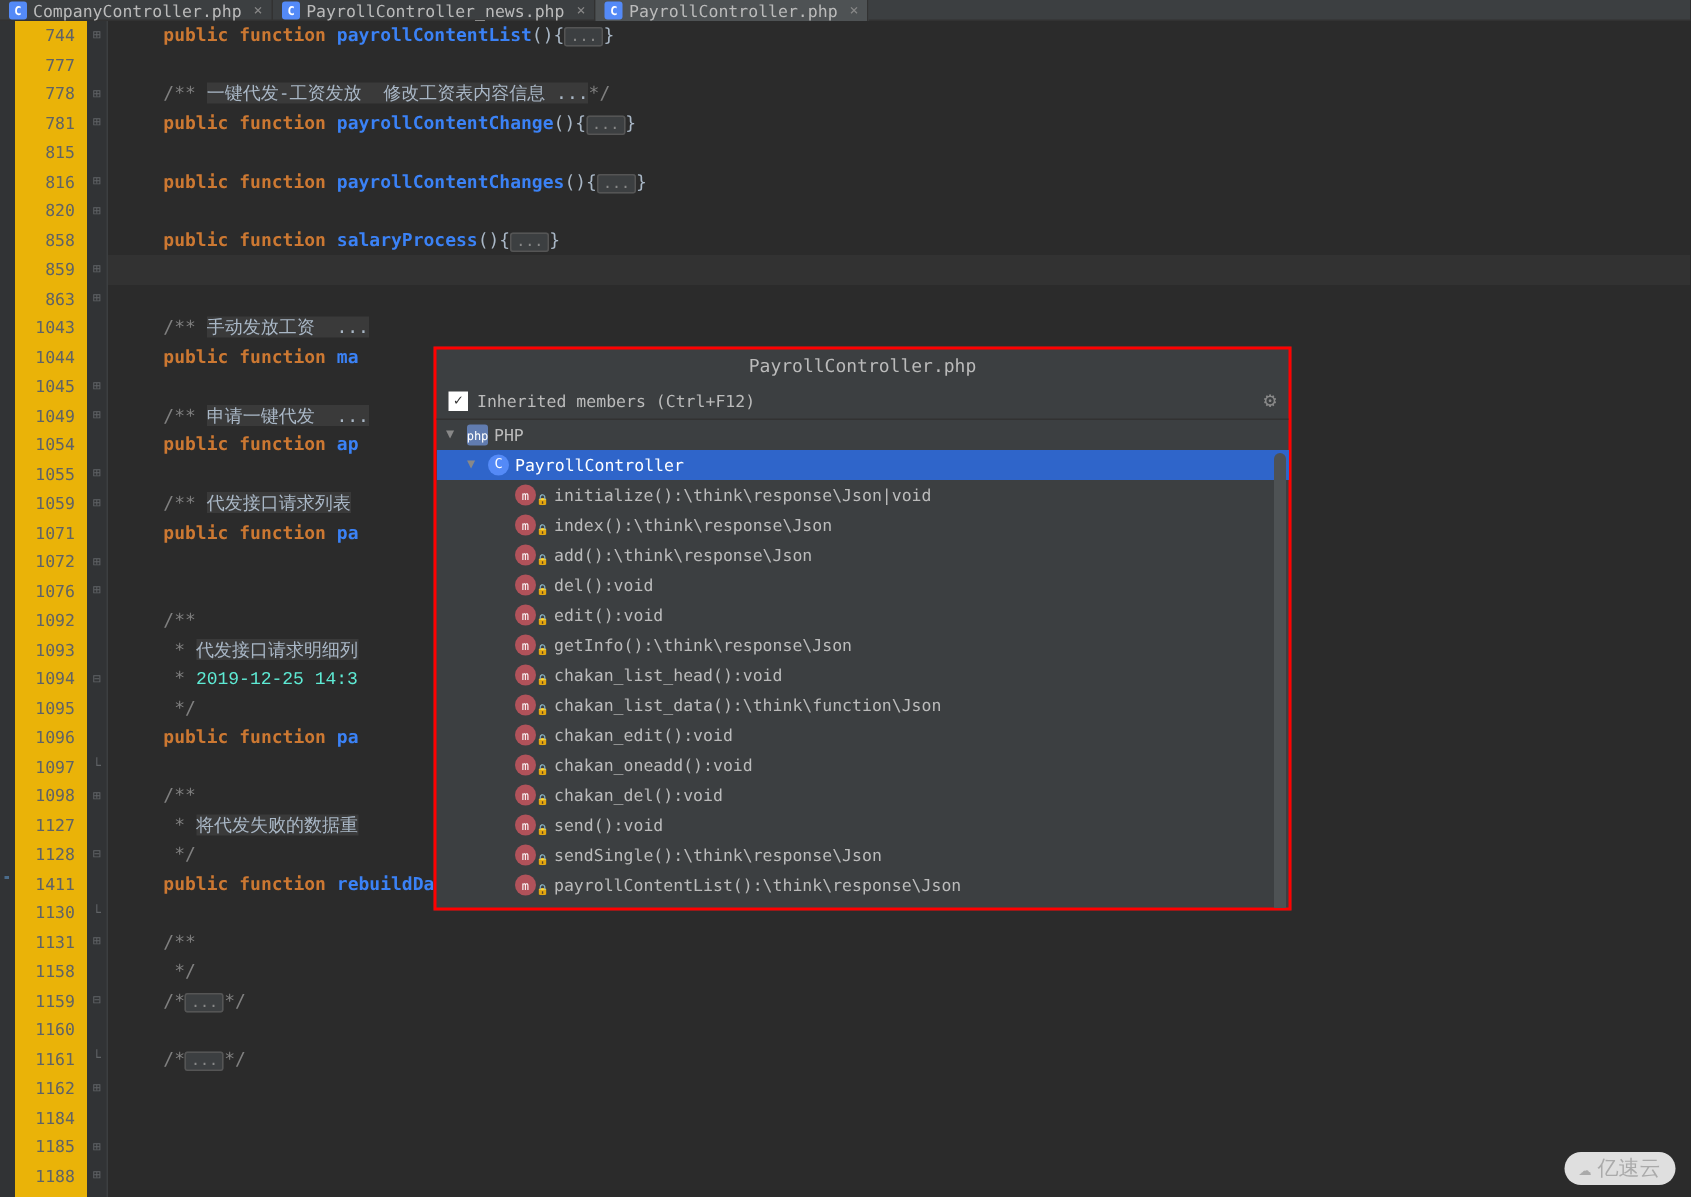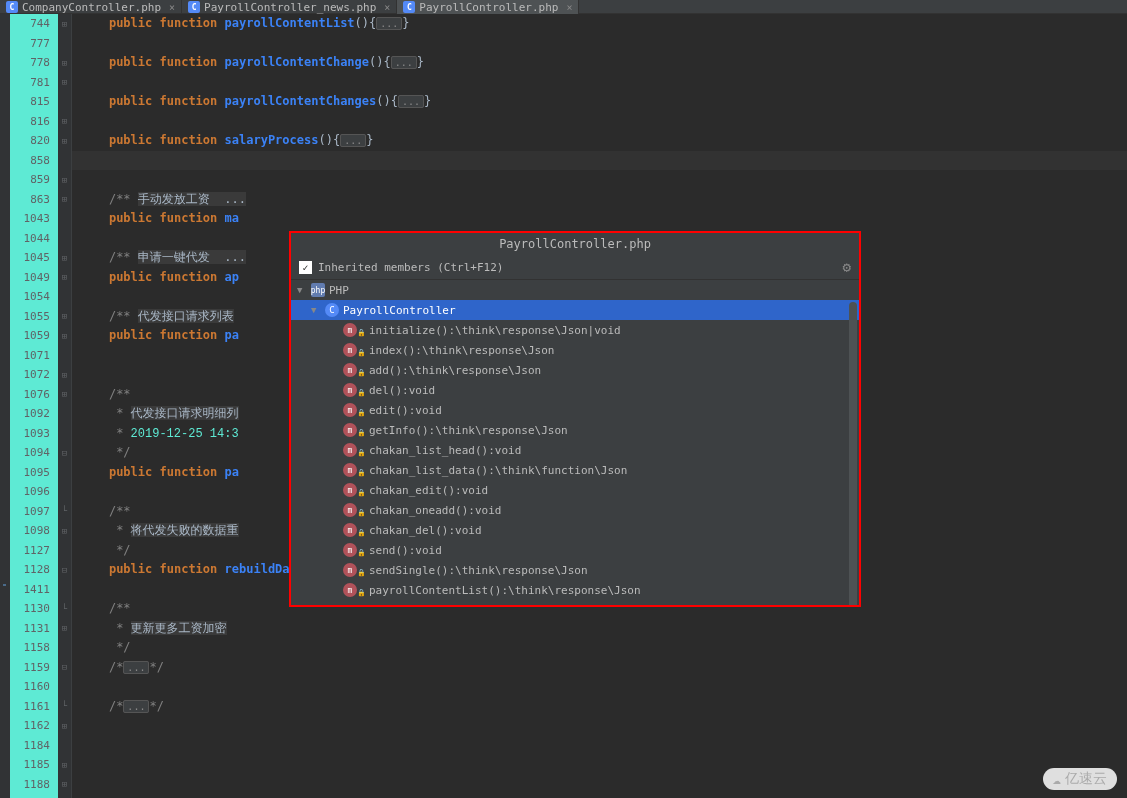--- a/index.html
+++ b/index.html
@@ -67,21 +67,21 @@
 .indicator-dot {
   position: absolute;
   left: 3px;
   width: 3px;
   height: 2px;
   background: #4a6b8a;
 }
 
 .gutter {
   width: 48px;
-  background: #5eead4;
+  background: #eab308;
   color: #606366;
   text-align: right;
   padding-right: 8px;
   user-select: none;
   font-size: 11px;
 }
 .gutter-line {
   height: 19.5px;
   line-height: 19.5px;
 }
@@ -367,20 +367,21 @@
       <div class="fold-icon"></div>
       <div class="fold-icon">└</div>
       <div class="fold-icon">⊞</div>
       <div class="fold-icon"></div>
       <div class="fold-icon">⊞</div>
       <div class="fold-icon">⊞</div>
     </div>
   <div class="code" id="code">
       <div class="code-line"><span>    </span><span class="kw">public</span><span> </span><span class="kw">function</span><span> </span><span class="fn">payrollContentList</span><span>(){</span><span class="fold-marker">...</span><span>}</span></div>
       <div class="code-line"></div>
+      <div class="code-line"><span>    </span><span class="cm">/** </span><span class="cm-hl">一键代发-工资发放  修改工资表内容信息 ...</span><span class="cm">*/</span></div>
       <div class="code-line"><span>    </span><span class="kw">public</span><span> </span><span class="kw">function</span><span> </span><span class="fn">payrollContentChange</span><span>(){</span><span class="fold-marker">...</span><span>}</span></div>
       <div class="code-line"></div>
       <div class="code-line"><span>    </span><span class="kw">public</span><span> </span><span class="kw">function</span><span> </span><span class="fn">payrollContentChanges</span><span>(){</span><span class="fold-marker">...</span><span>}</span></div>
       <div class="code-line"></div>
       <div class="code-line"><span>    </span><span class="kw">public</span><span> </span><span class="kw">function</span><span> </span><span class="fn">salaryProcess</span><span>(){</span><span class="fold-marker">...</span><span>}</span></div>
       <div class="code-line highlighted-line"></div>
       <div class="code-line"></div>
       <div class="code-line"><span>    </span><span class="cm">/** </span><span class="cm-hl">手动发放工资  ...</span></div>
       <div class="code-line"><span>    </span><span class="kw">public</span><span> </span><span class="kw">function</span><span> </span><span class="fn">ma</span></div>
       <div class="code-line"></div>
@@ -396,21 +397,20 @@
       <div class="code-line"><span>    </span><span class="cm"> * </span><span class="str">2019-12-25 14:3</span></div>
       <div class="code-line"><span>    </span><span class="cm"> */</span></div>
       <div class="code-line"><span>    </span><span class="kw">public</span><span> </span><span class="kw">function</span><span> </span><span class="fn">pa</span></div>
       <div class="code-line"></div>
       <div class="code-line"><span>    </span><span class="cm">/**</span></div>
       <div class="code-line"><span>    </span><span class="cm"> * </span><span class="cm-hl">将代发失败的数据重</span></div>
       <div class="code-line"><span>    </span><span class="cm"> */</span></div>
       <div class="code-line"><span>    </span><span class="kw">public</span><span> </span><span class="kw">function</span><span> </span><span class="fn">rebuildData</span><span>(){</span><span class="fold-marker">...</span><span>}</span></div>
       <div class="code-line"></div>
       <div class="code-line"><span>    </span><span class="cm">/**</span></div>
-      <div class="code-line"><span>    </span><span class="cm"> * </span><span class="cm-hl">更新更多工资加密</span></div>
       <div class="code-line"><span>    </span><span class="cm"> */</span></div>
       <div class="code-line"><span>    </span><span class="cm">/*</span><span class="fold-marker">...</span><span class="cm">*/</span></div>
       <div class="code-line"></div>
       <div class="code-line"><span>    </span><span class="cm">/*</span><span class="fold-marker">...</span><span class="cm">*/</span></div>
     </div>
 </div>
 
 <div class="popup">
   <div class="popup-title">PayrollController.php</div>
   <div class="popup-toolbar">

